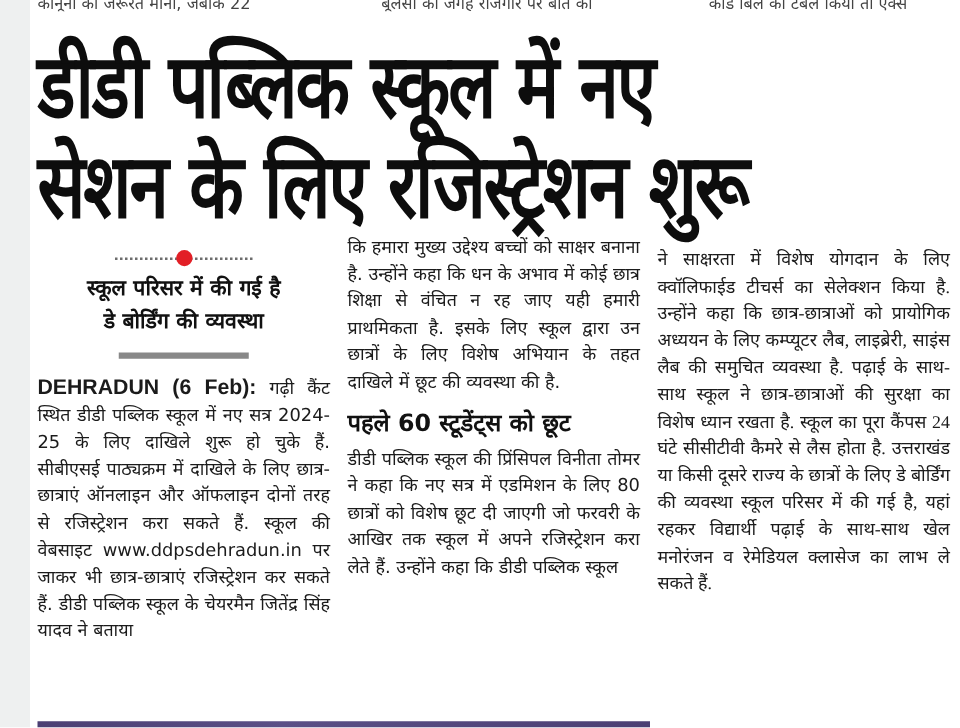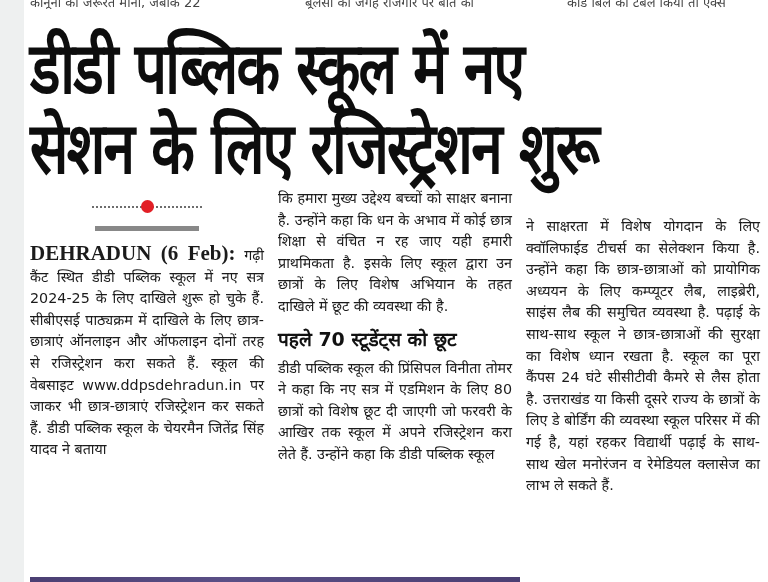--- a/index.html
+++ b/index.html
@@ -38,41 +38,41 @@
   .headline .line2 { margin-top:2px; }
 
   .col {
     position:absolute; top:200px;
     font-size:14.3px; line-height:21.6px;
     text-align:justify;
     color:#1b1b1b;
   }
   .col1 { left:30px; width:234px; }
   .col2 { left:278px; width:234px; top:188px; }
-  .col3 { left:526px; width:234px; top:216px; }
+  .col3 { left:526px; width:234px; top:198px;font-family:Liberation Serif, serif; }
 
   .separator {
     position:relative; height:14px; width:110px; margin:0 auto 4px auto;
   }
   .separator .dots {
     position:absolute; left:0; right:0; top:6px; height:0;
     border-top:2px dotted #6d6d6d;
   }
   .separator .red-dot {
     position:absolute; left:50%; top:0; width:13px; height:13px;
     margin-left:-6px; border-radius:50%; background:#e21f26;
   }
   .subhead {
     text-align:center; font-weight:bold; font-size:17px; line-height:26px;
     color:#111; margin-top:2px;
   }
   .subhead-bar {
     width:104px; height:5px; background:#888; margin:12px auto 12px auto;
   }
-  .dateline { font-weight:bold; font-family:Liberation Serif, serif; font-size:21px; }
+  .dateline { font-weight:bold; font-family:Liberation Sans, sans-serif; font-size:17px; }
   .col p { margin:0; }
   .section-head {
     font-weight:bold; font-size:19px; line-height:26px; margin:8px 0 6px 0;
     text-align:left; color:#111;
   }
   .bottom-strip {
     position:absolute; left:30px; top:577px; width:490px; height:5px;
     background:linear-gradient(90deg,#4b3f73,#5a4f86 40%,#4b3f73);
   }
 </style>
@@ -90,30 +90,34 @@
 <h1 class="headline" style="margin:4px;">
   <span class="line line1">डीडी पब्लिक स्कूल में नए</span>
   <span class="line line2">सेशन के लिए रजिस्ट्रेशन शुरू</span>
 </h1>
 
 <div class="col col1">
   <div class="separator">
     <div class="dots"></div>
     <div class="red-dot"></div>
   </div>
+  <div class="subhead">
+    <div>स्कूल परिसर में की गई है</div>
+    <div>डे बोर्डिंग की व्यवस्था</div>
+  </div>
   <div class="subhead-bar"></div>
   <p>
     <span class="dateline">DEHRADUN (6 Feb):</span>
     <span>गढ़ी कैंट स्थित डीडी पब्लिक स्कूल में नए सत्र 2024-25 के लिए दाखिले शुरू हो चुके हैं. सीबीएसई पाठ्यक्रम में दाखिले के लिए छात्र-छात्राएं ऑनलाइन और ऑफलाइन दोनों तरह से रजिस्ट्रेशन करा सकते हैं. स्कूल की वेबसाइट www.ddpsdehradun.in पर जाकर भी छात्र-छात्राएं रजिस्ट्रेशन कर सकते हैं. डीडी पब्लिक स्कूल के चेयरमैन जितेंद्र सिंह यादव ने बताया</span>
   </p>
 </div>
 
 <div class="col col2">
   <p>कि हमारा मुख्य उद्देश्य बच्चों को साक्षर बनाना है. उन्होंने कहा कि धन के अभाव में कोई छात्र शिक्षा से वंचित न रह जाए यही हमारी प्राथमिकता है. इसके लिए स्कूल द्वारा उन छात्रों के लिए विशेष अभियान के तहत दाखिले में छूट की व्यवस्था की है.</p>
-  <div class="section-head">पहले 70 स्टूडेंट्स को छूट</div>
+  <div class="section-head">पहले 60 स्टूडेंट्स को छूट</div>
   <p>डीडी पब्लिक स्कूल की प्रिंसिपल विनीता तोमर ने कहा कि नए सत्र में एडमिशन के लिए 80 छात्रों को विशेष छूट दी जाएगी जो फरवरी के आखिर तक स्कूल में अपने रजिस्ट्रेशन करा लेते हैं. उन्होंने कहा कि डीडी पब्लिक स्कूल</p>
 </div>
 
 <div class="col col3">
   <p>ने साक्षरता में विशेष योगदान के लिए क्वॉलिफाईड टीचर्स का सेलेक्शन किया है. उन्होंने कहा कि छात्र-छात्राओं को प्रायोगिक अध्ययन के लिए कम्प्यूटर लैब, लाइब्रेरी, साइंस लैब की समुचित व्यवस्था है. पढ़ाई के साथ-साथ स्कूल ने छात्र-छात्राओं की सुरक्षा का विशेष ध्यान रखता है. स्कूल का पूरा कैंपस 24 घंटे सीसीटीवी कैमरे से लैस होता है. उत्तराखंड या किसी दूसरे राज्य के छात्रों के लिए डे बोर्डिंग की व्यवस्था स्कूल परिसर में की गई है, यहां रहकर विद्यार्थी पढ़ाई के साथ-साथ खेल मनोरंजन व रेमेडियल क्लासेज का लाभ ले सकते हैं.</p>
 </div>
 
 <div class="bottom-strip"></div>
 
 </body></html>

